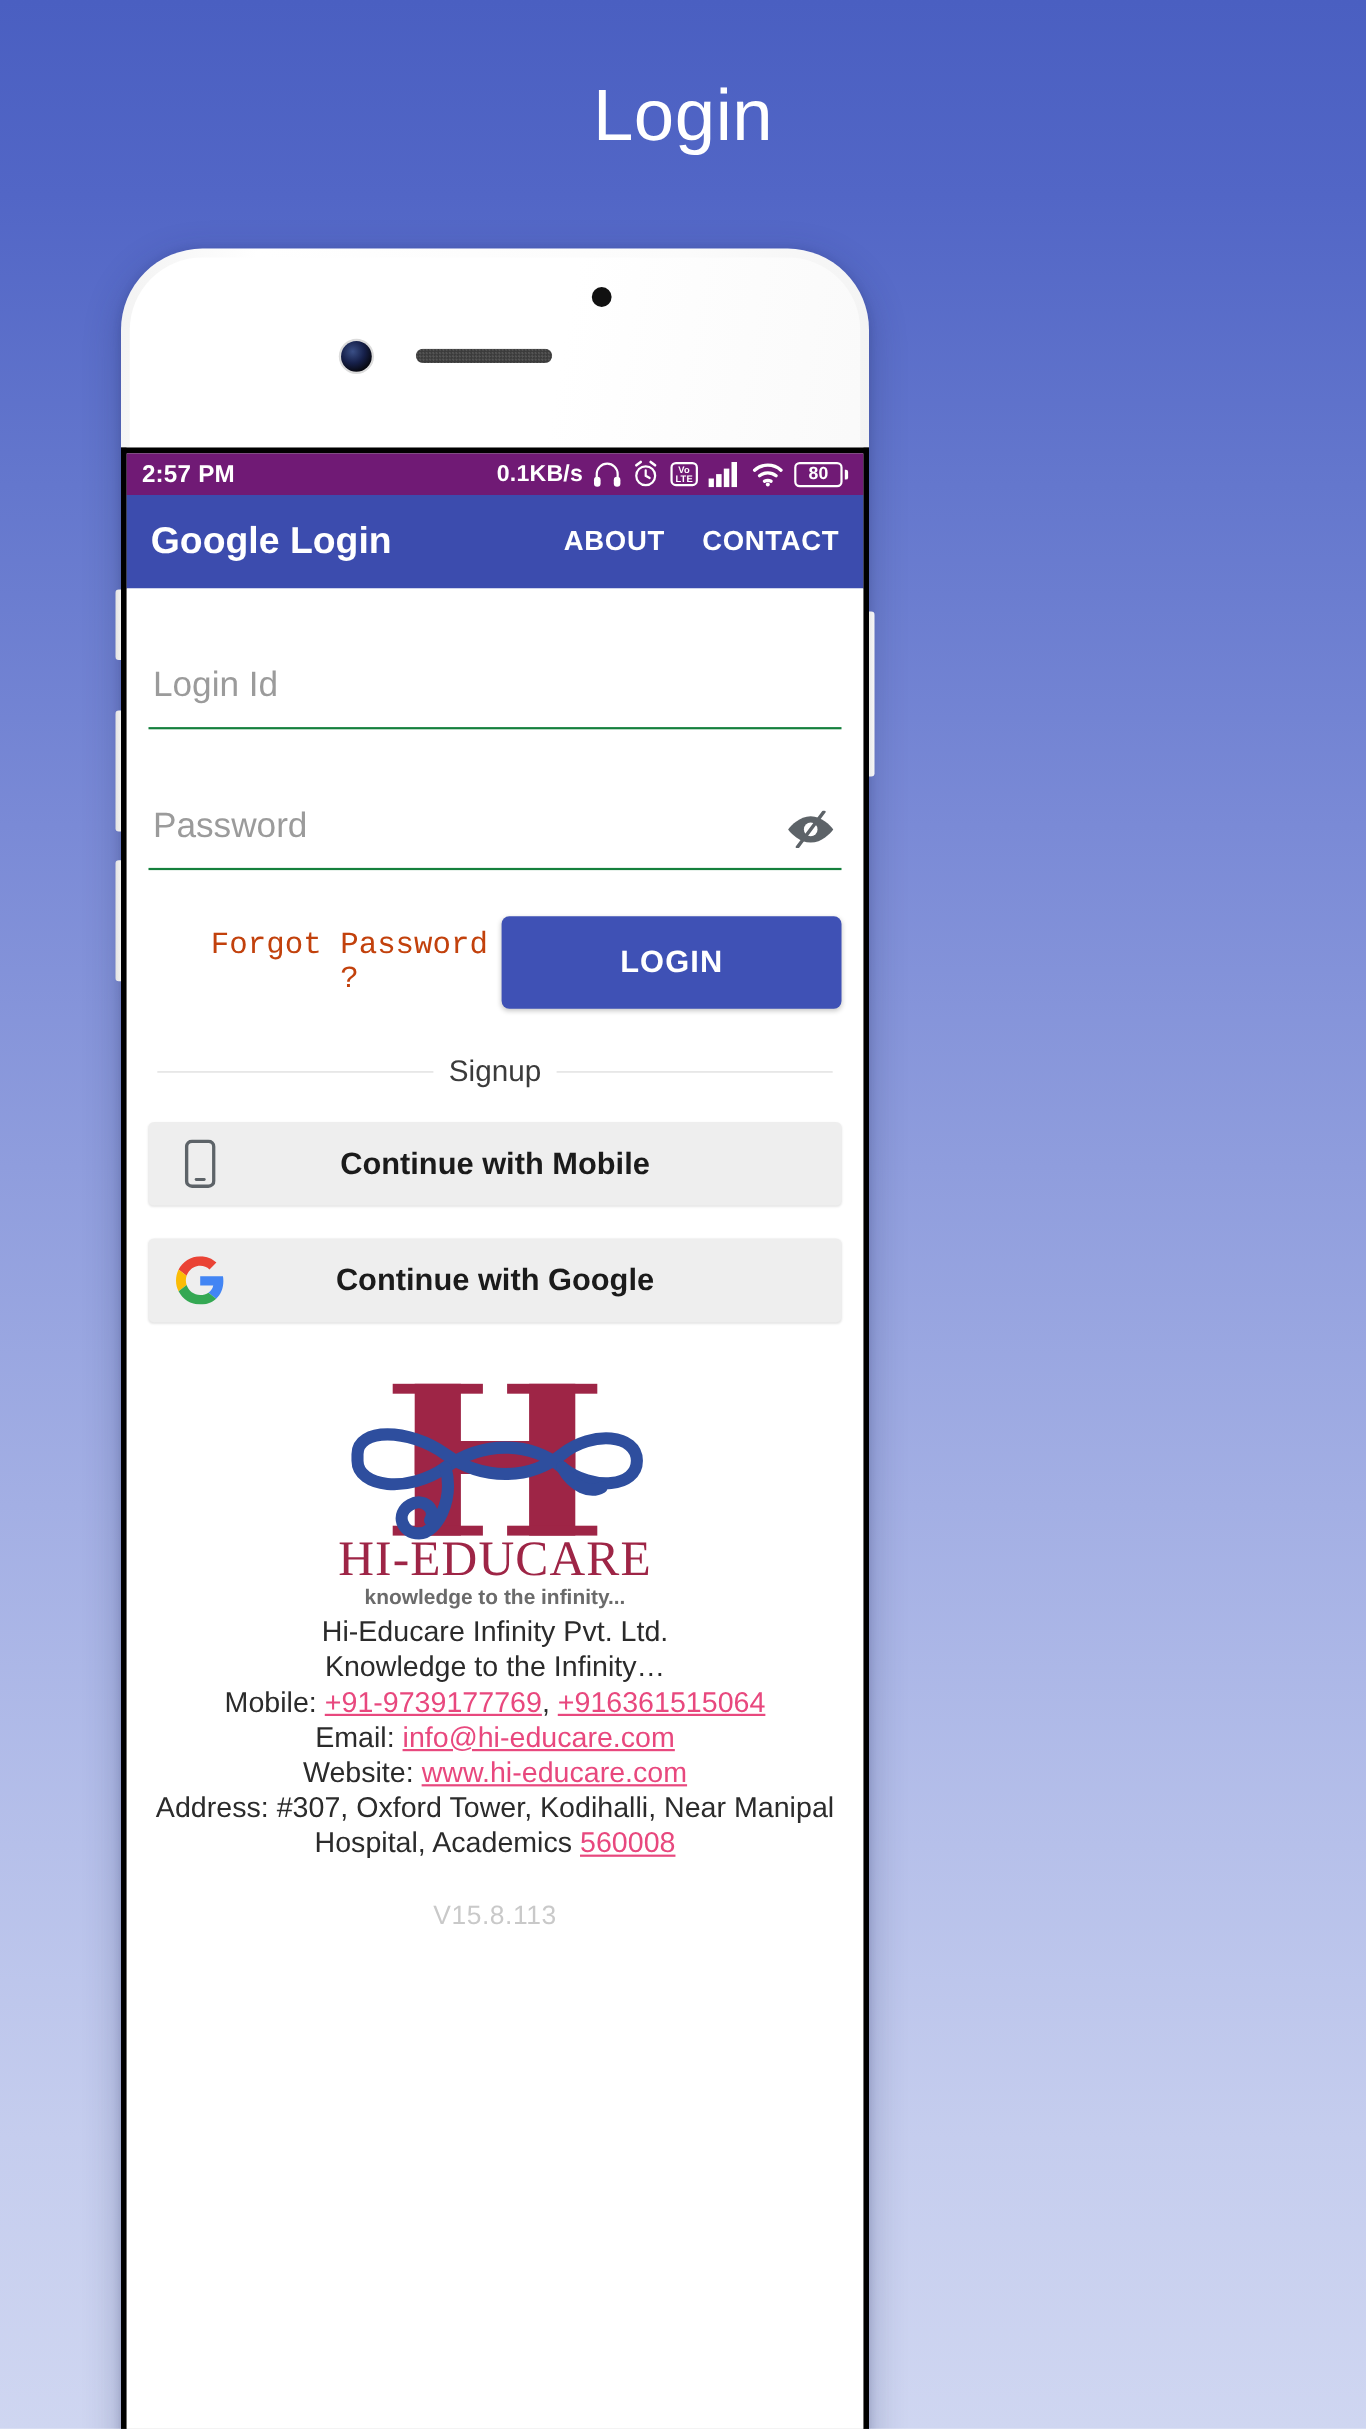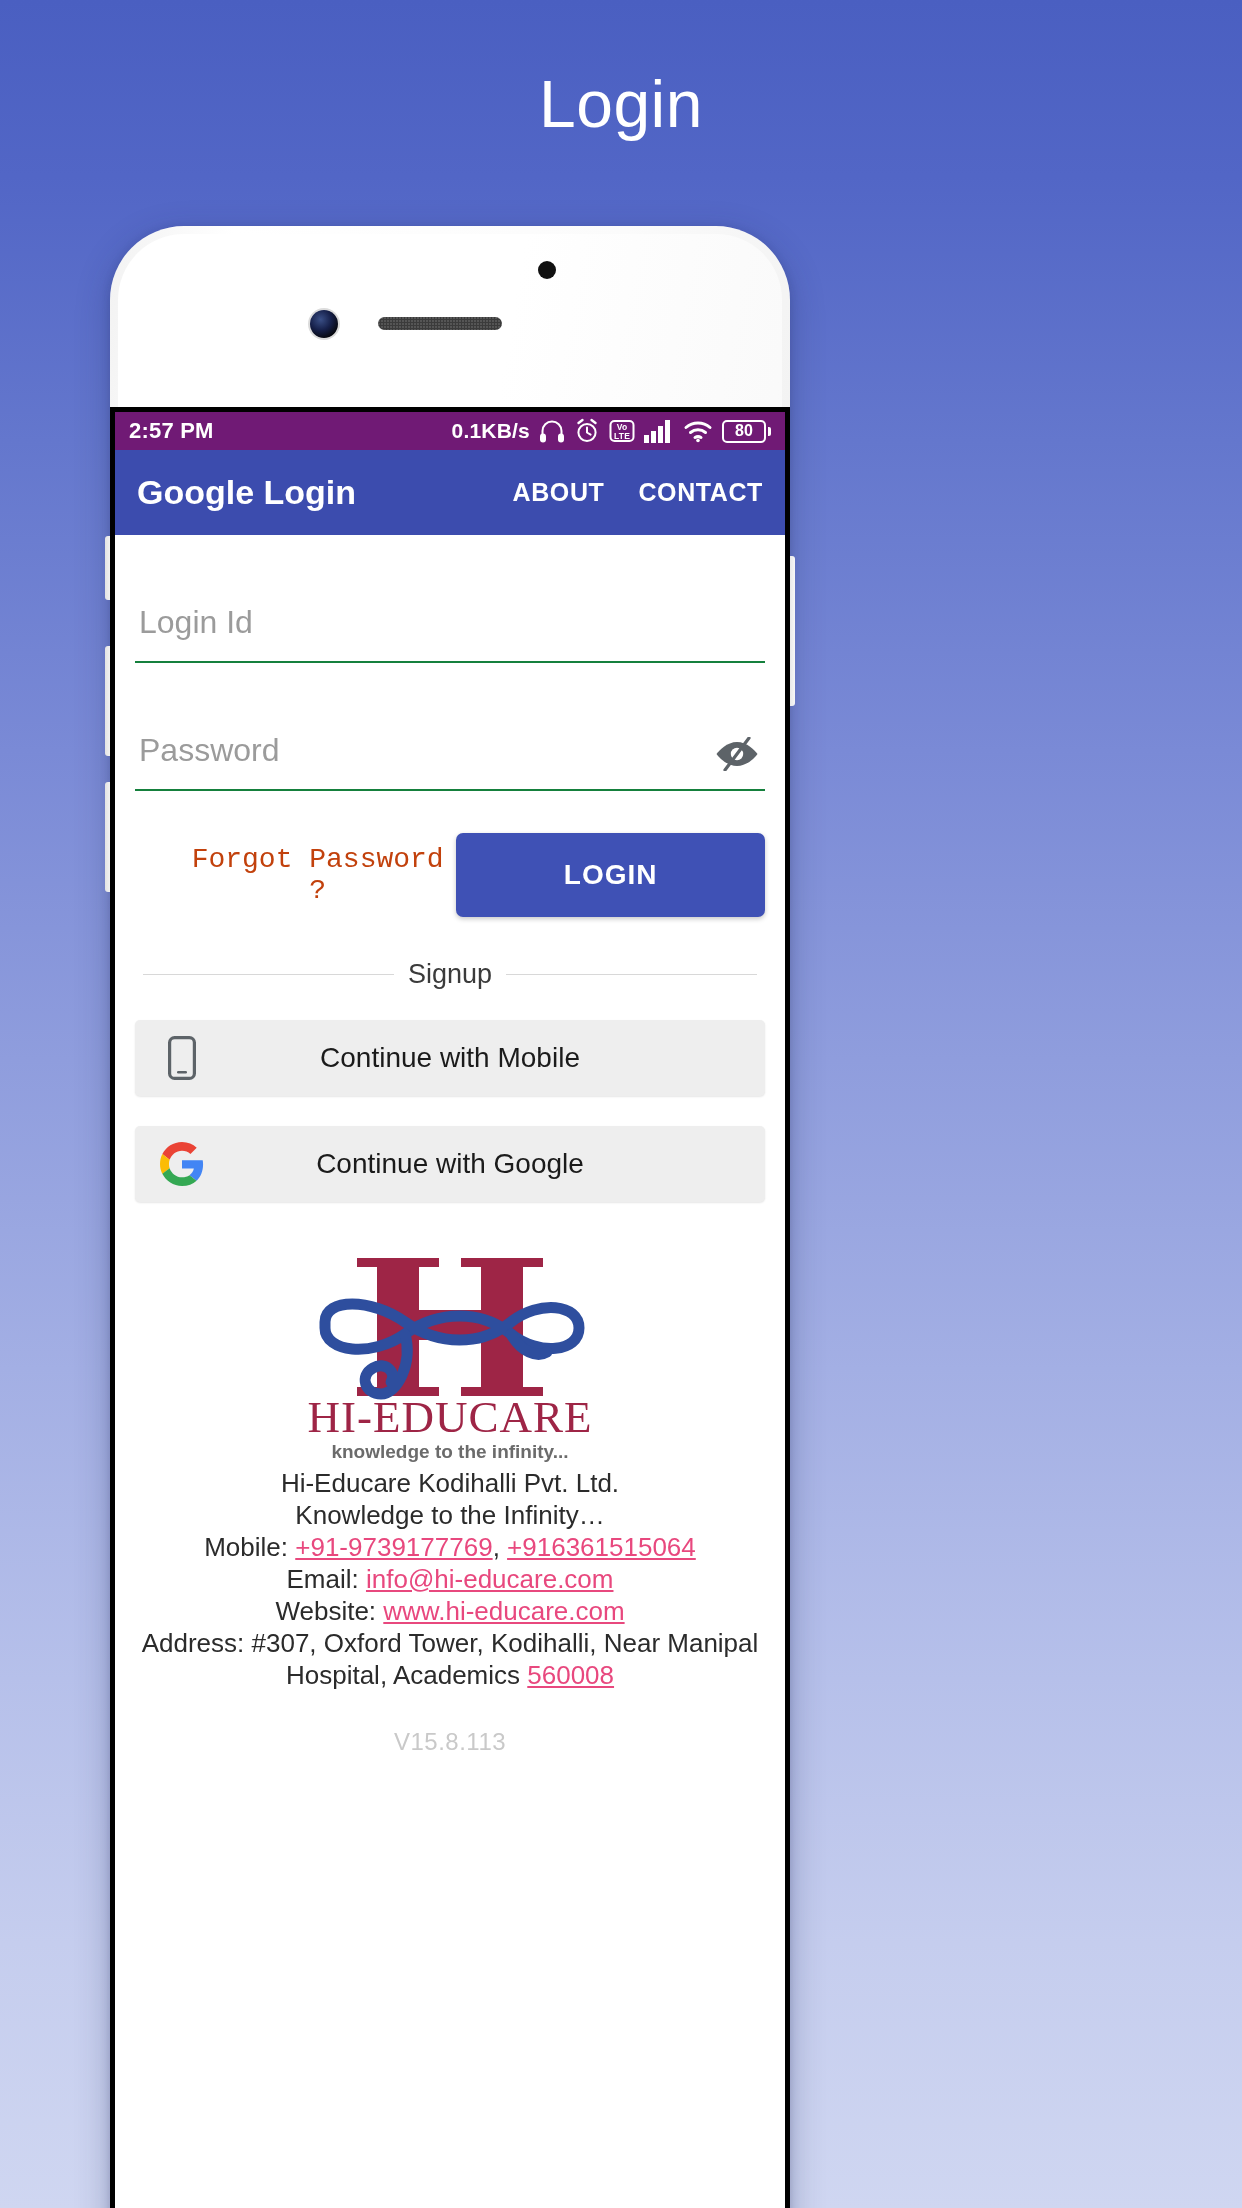--- a/index.html
+++ b/index.html
@@ -152,21 +152,21 @@
     margin-top:30px; width:100%; height:76px;
     background:#eeeeee; border:none; border-radius:5px; cursor:pointer;
     display:flex; align-items:center; position:relative;
     box-shadow:0 1px 2px rgba(0,0,0,.10);
   }
   .social-btn .ico{
     position:absolute; left:24px; top:50%; transform:translateY(-50%);
     width:46px; height:46px; display:flex; align-items:center; justify-content:center;
   }
   .social-btn .txt{
-    width:100%; text-align:center; font-size:28px; font-weight:400; color:#1b1b1b;
+    width:100%; text-align:center; font-size:28px; font-weight:700; color:#1b1b1b;
     font-family:"Liberation Sans", sans-serif;
   }
 
   
   .logo-wrap{ margin-top:34px; display:flex; justify-content:center; }
 
   
   .footer-text{
     margin-top:2px; text-align:center; color:#2b2b2b;
     font-size:26px; line-height:1.23;
@@ -319,21 +319,21 @@
                        C294 116, 254 120, 226 98 C196 74, 154 74, 120 98 C86 122, 40 116, 40 92 Z"></path>
               <path d="M120 98 C128 128, 112 158, 96 158 C80 158, 74 140, 88 132 C100 125, 112 136, 106 146"></path>
               <path d="M226 98 C236 116, 252 122, 262 116"></path>
             </g>
             <text x="165" y="196" font-family="Liberation Serif, serif" font-size="45" fill="#9e2546" text-anchor="middle" letter-spacing="1">HI-EDUCARE</text>
             <text x="165" y="222" font-family="Liberation Sans, sans-serif" font-size="19" font-weight="700" fill="#6b6b6b" text-anchor="middle">knowledge to the infinity...</text>
           </svg>
         </div>
 
         <div class="footer-text">
-          <span class="ln">Hi-Educare Kodihalli Pvt. Ltd.</span>
+          <span class="ln">Hi-Educare Infinity Pvt. Ltd.</span>
           <span class="ln">Knowledge to the Infinity…</span>
           <span class="ln"><span>Mobile: </span><a class="lnk">+91-9739177769</a><span>, </span><a class="lnk">+916361515064</a></span>
           <span class="ln"><span>Email: </span><a class="lnk">info@hi-educare.com</a></span>
           <span class="ln"><span>Website: </span><a class="lnk">www.hi-educare.com</a></span>
           <span class="ln"><span>Address: </span><span>#307, Oxford Tower, Kodihalli, Near Manipal</span></span>
           <span class="ln"><span>Hospital, Academics </span><a class="lnk">560008</a></span>
         </div>
 
         <div class="version">V15.8.113</div>
 

